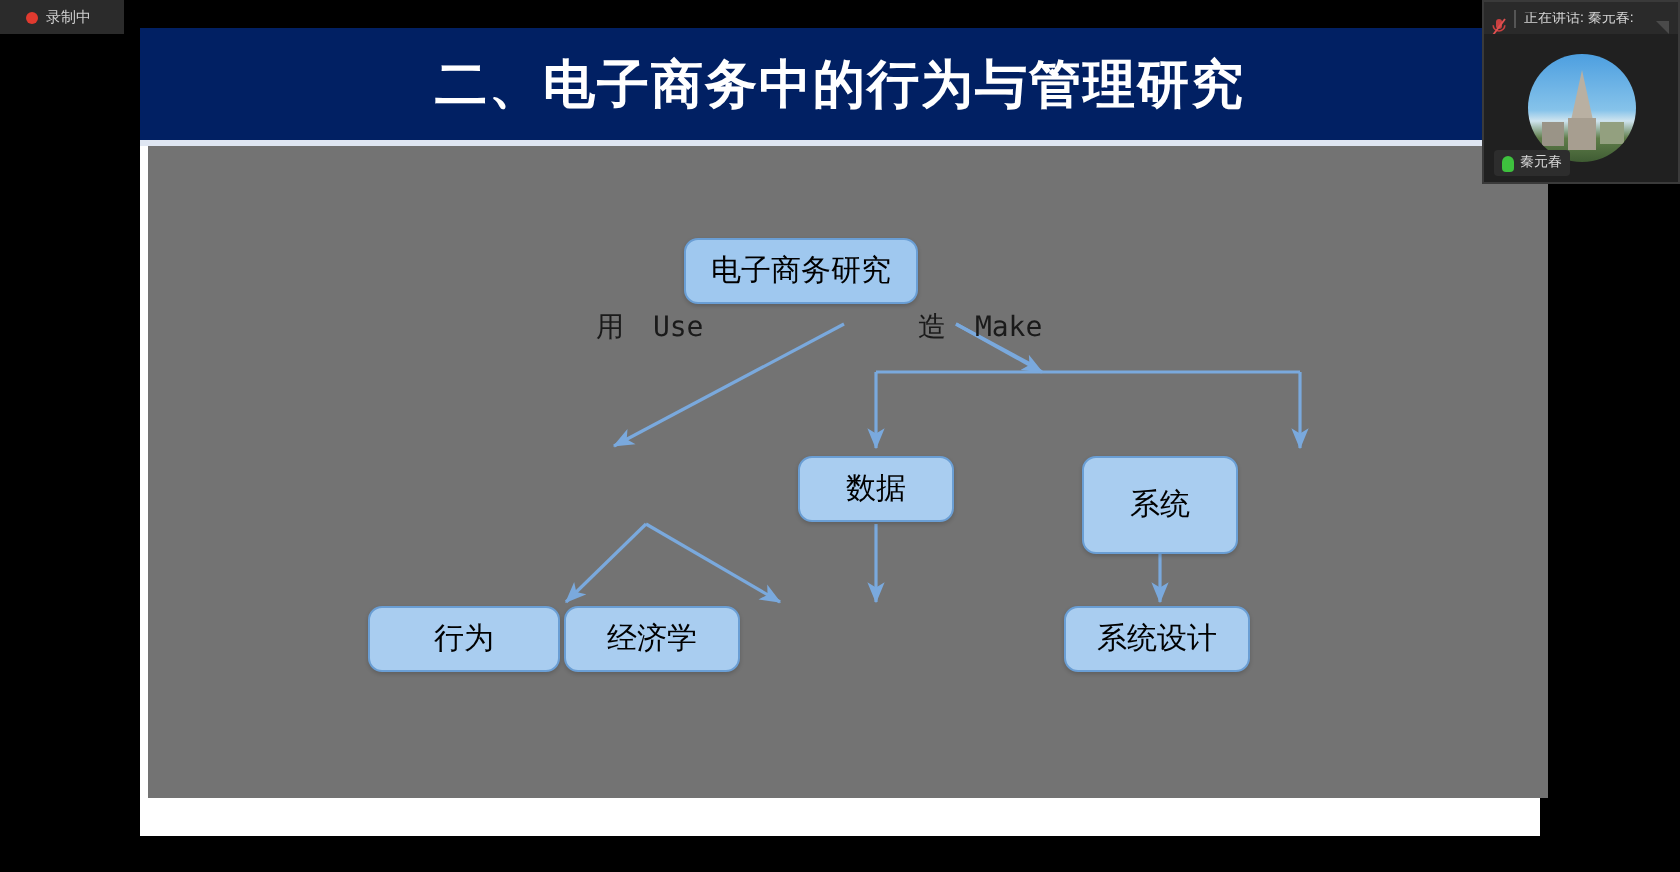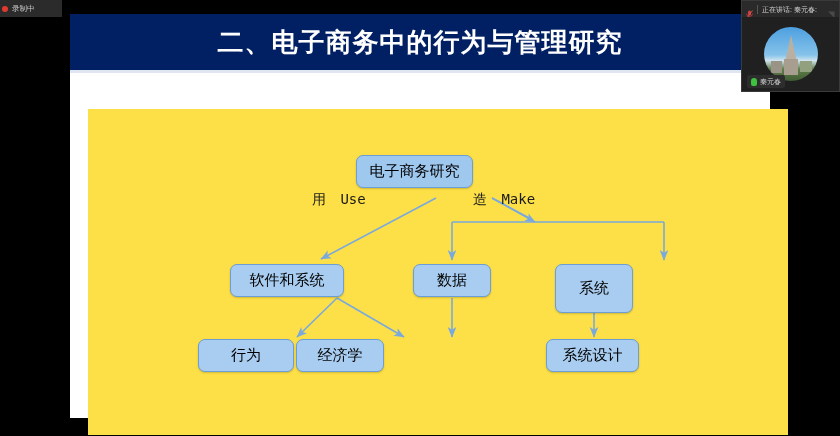--- a/index.html
+++ b/index.html
@@ -1,34 +1,34 @@
 <!DOCTYPE html>
 <html><head>
 <meta charset="utf-8">
 <style>
   html,body{margin:0;padding:0;background:#000;}
   body{width:840px;height:436px;overflow:hidden;font-family:"Liberation Sans","DejaVu Sans",sans-serif;}
   #root{position:relative;width:840px;height:436px;background:#000;}
 
   
   .rec-bar{position:absolute;left:0;top:0;width:62px;height:17px;background:#2b2b2b;
-           display:flex;align-items:center;gap:4px;padding-left:2px;box-sizing:border-box;}
+           display:flex;align-items:center;gap:4px;padding-left:13px;box-sizing:border-box;}
   .rec-dot{width:6px;height:6px;border-radius:50%;background:#e03a2f;flex:0 0 auto;}
   .rec-txt{color:#cfcfcf;font-size:7.5px;line-height:1;white-space:nowrap;}
 
   
   .slide{position:absolute;left:70px;top:14px;width:700px;height:404px;background:#fff;}
   .slide-title-bar{position:absolute;left:0;top:0;width:700px;height:56px;background:#012063;}
   .slide-title{position:absolute;left:0;top:0;width:700px;height:56px;
                display:flex;align-items:center;justify-content:center;
                color:#ffffff;font-size:26px;font-weight:bold;letter-spacing:1px;
                font-family:Liberation Mono, monospace;}
   .title-underline{position:absolute;left:0;top:56px;width:700px;height:3px;background:#dfe6f2;}
 
-  .slide-body{position:absolute;left:18px;top:59px;width:700px;height:326px;background:#fde047;margin-top:36px;}
+  .slide-body{position:absolute;left:4px;top:59px;width:700px;height:326px;background:#737373;}
 
   
   .slide-footer{position:absolute;left:0;bottom:18px;width:700px;height:18px;background:#012063;}
   .footer-left{position:absolute;left:12px;top:0;height:18px;display:flex;align-items:center;
                color:#f2de6a;font-size:8px;font-weight:bold;white-space:nowrap;
                font-family:"DejaVu Sans","Liberation Sans",sans-serif;}
   .footer-right{position:absolute;right:12px;top:0;height:18px;display:flex;align-items:center;
                 color:#f2de6a;font-size:8px;font-weight:bold;letter-spacing:.2px;white-space:nowrap;}
 
   
@@ -121,21 +121,20 @@
 
         <div class="edge-label" style="left:224px;top:82px;">
           <span class="cn" style="margin-right: 6px;">用</span>
           <span>Use</span>
         </div>
         <div class="edge-label" style="left:385px;top:82px;">
           <span class="cn" style="margin-right: 6px;">造</span>
           <span>Make</span>
         </div>
 
-        <div class="node" style="left:142px;top:155px;width:114px;height:33px;">软件和系统</div>
         <div class="node" style="left:325px;top:155px;width:78px;height:33px;">数据</div>
         <div class="node" style="left:467px;top:155px;width:78px;height:49px;">系统</div>
 
         <div class="node" style="left:110px;top:230px;width:96px;height:33px;">行为</div>
         <div class="node" style="left:208px;top:230px;width:88px;height:33px;">经济学</div>
         <div class="node" style="left:458px;top:230px;width:93px;height:33px;">系统设计</div>
 
       </div>
     </div>
 

